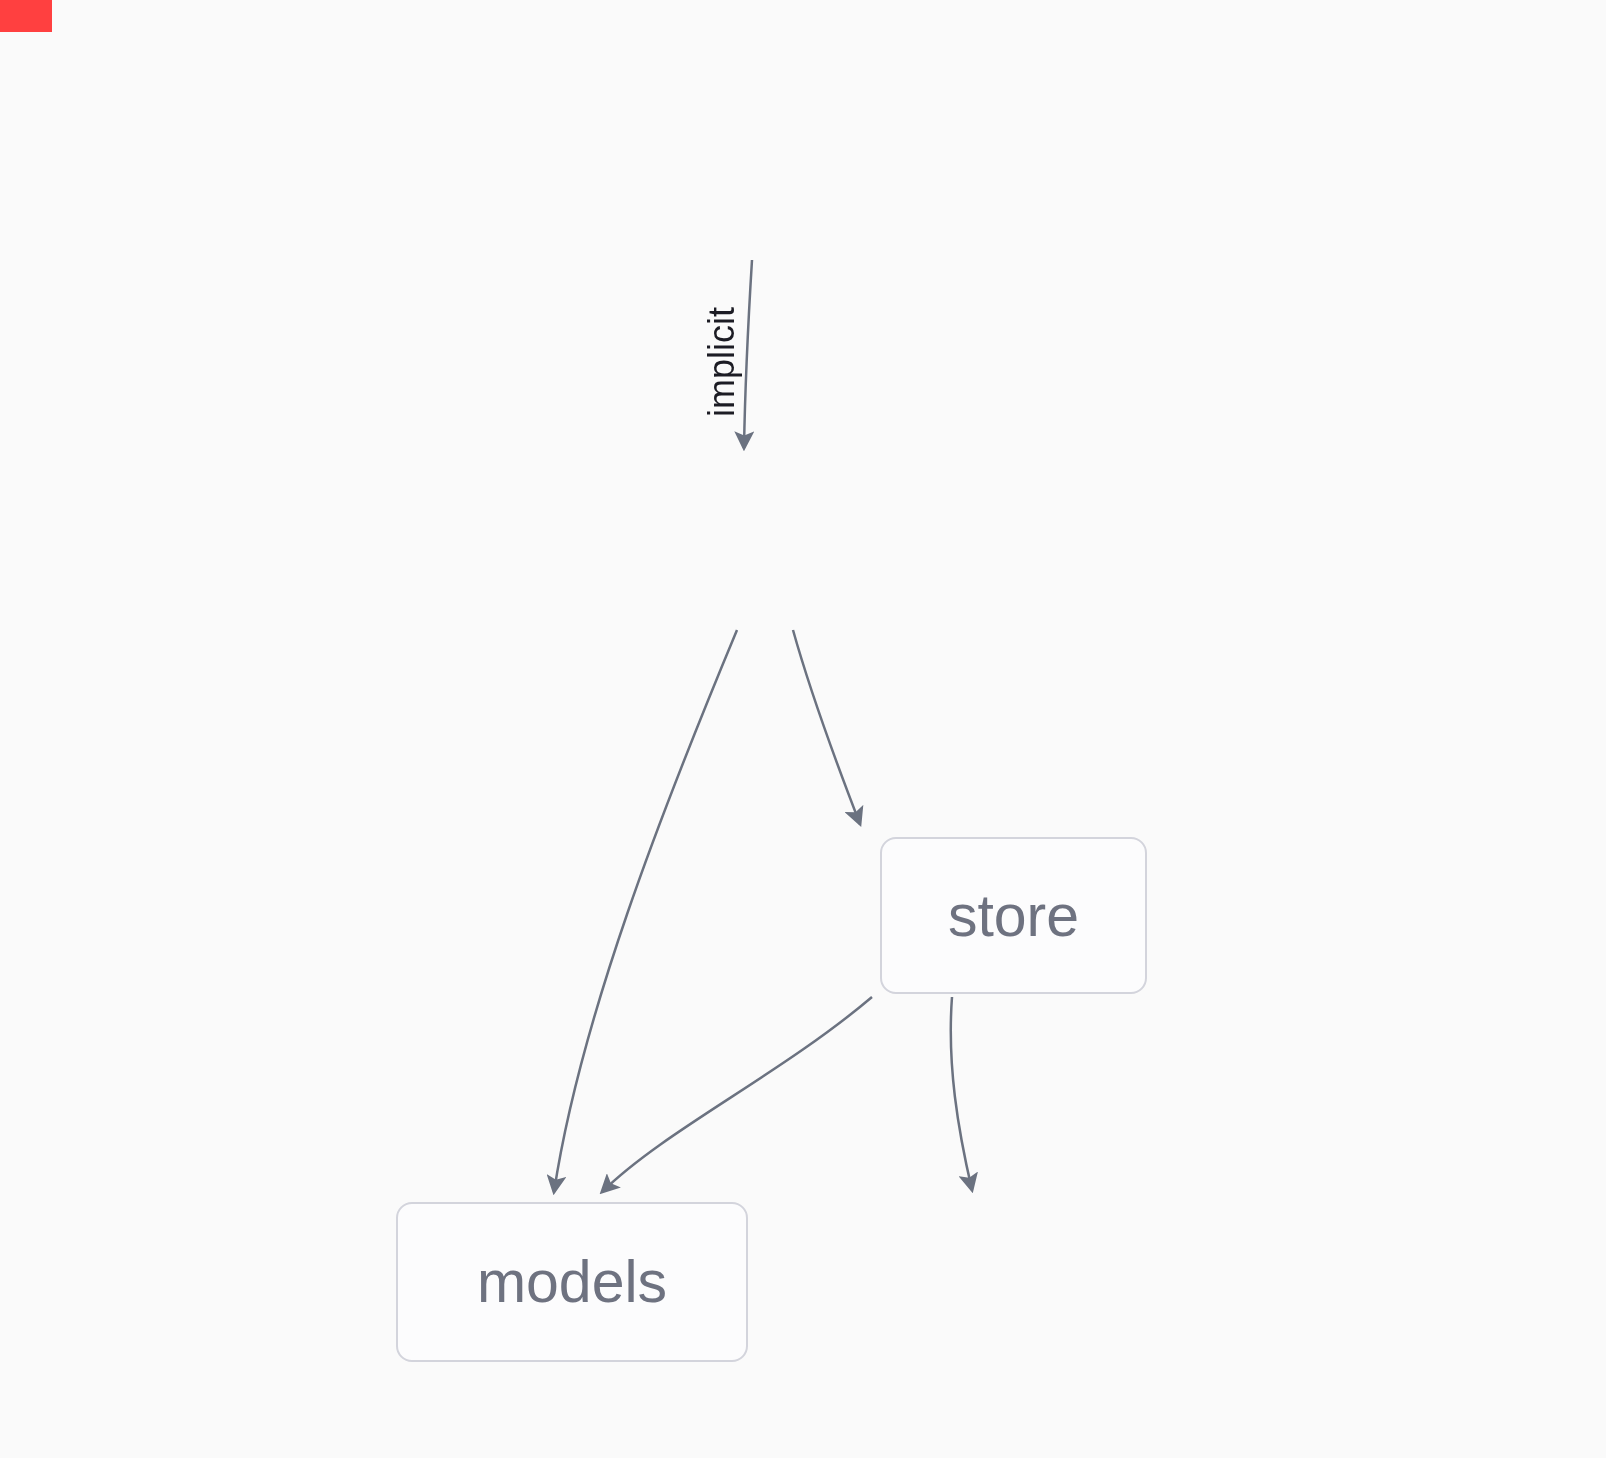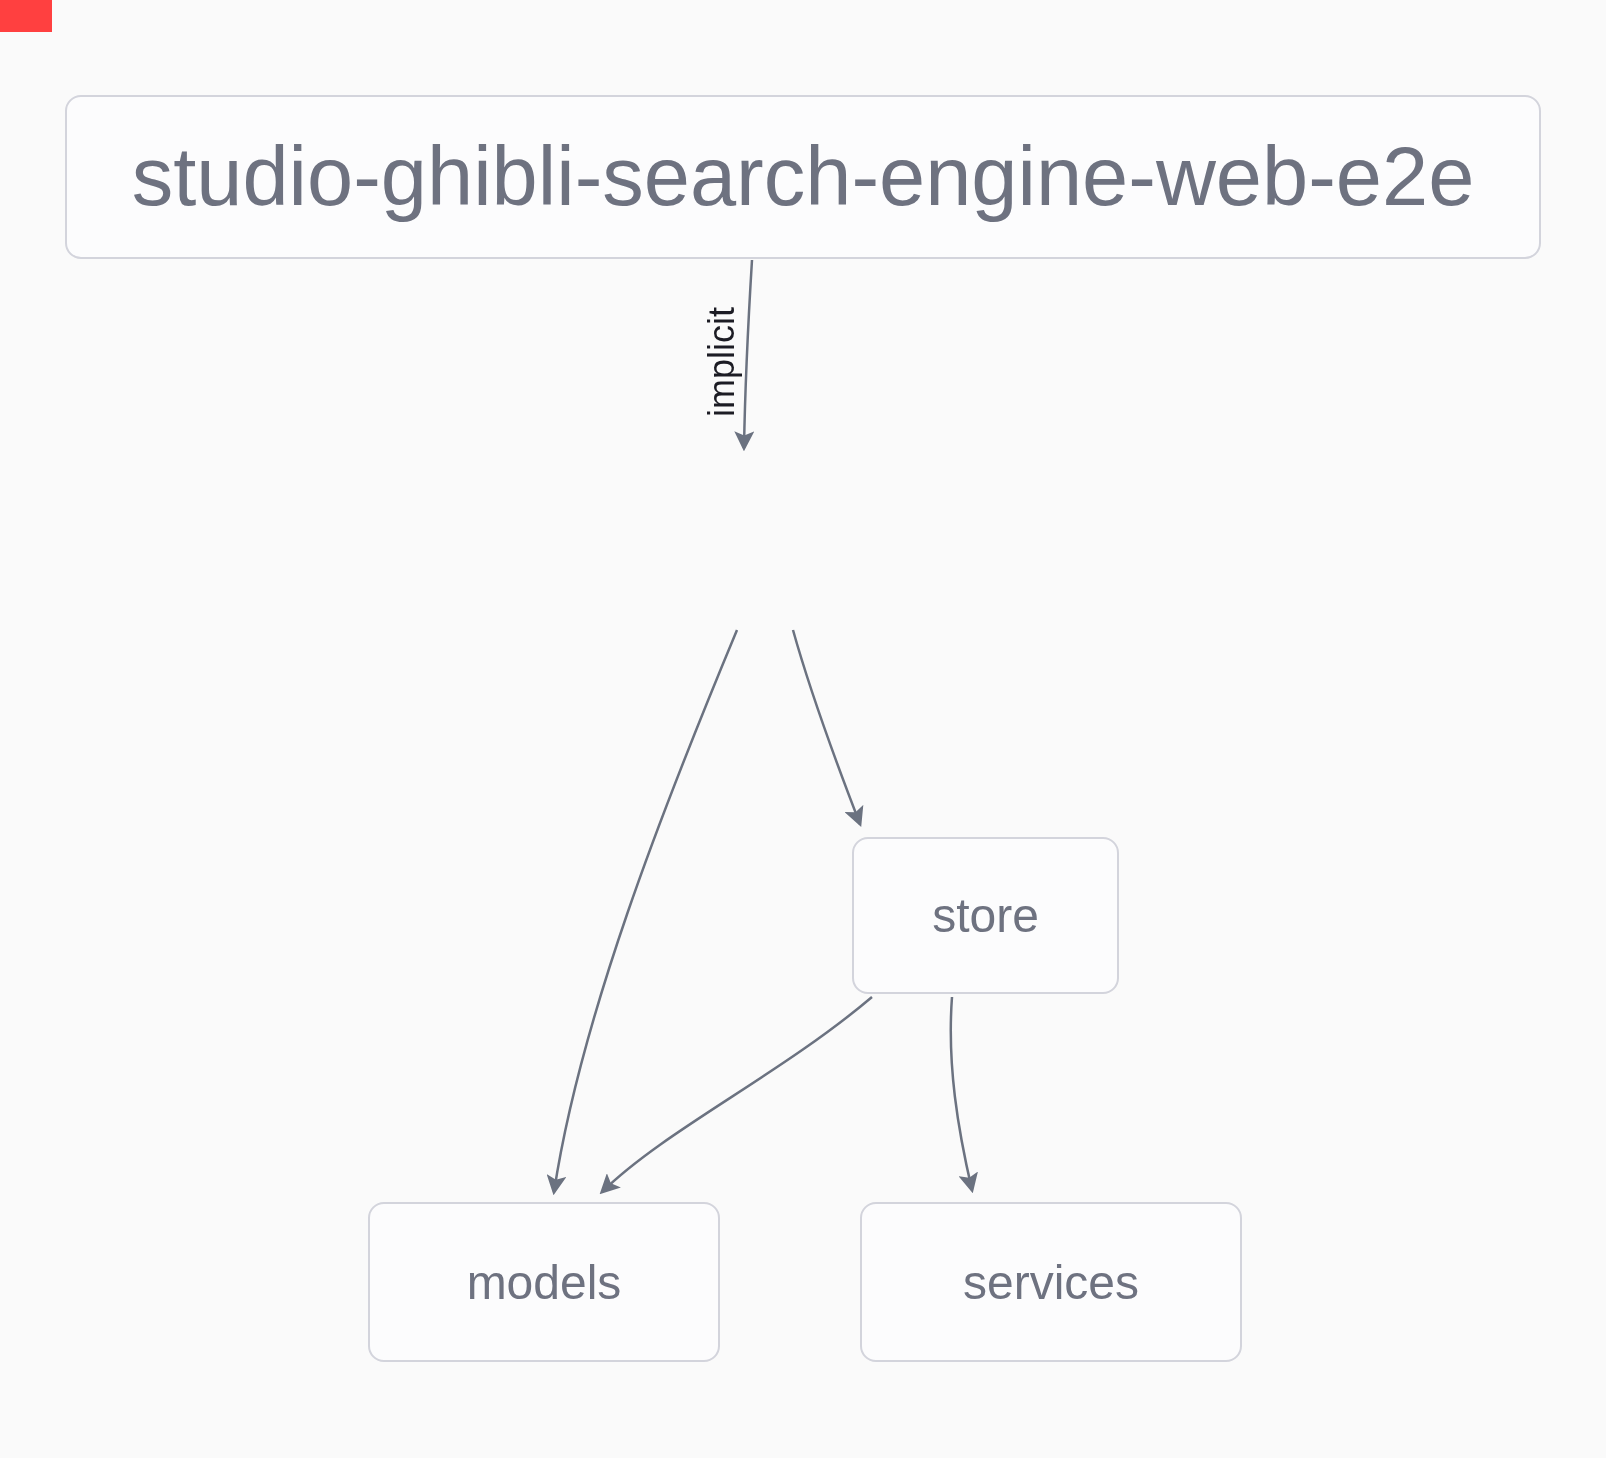--- a/index.html
+++ b/index.html
@@ -34,21 +34,21 @@
     justify-content: center;
     background: #fcfcfd;
     border: 2px solid #d3d4dc;
     border-radius: 16px;
     box-sizing: border-box;
     color: #6e7280;
     white-space: nowrap;
     cursor: pointer;
   }
   .node-large { font-size: 83px; }
-  .node-small { font-size: 48px; }
+  .node-small { font-size: 59px; margin-left: 28px; }
 
   .node-e2e      { left: 65px;  top: 95px;   width: 1476px; height: 164px; }
   .node-web      { left: 150px; top: 463px;  width: 1295px; height: 165px; }
   .node-store    { left: 852px; top: 837px;  width: 267px;  height: 157px; }
   .node-models   { left: 368px; top: 1202px; width: 352px;  height: 160px; }
   .node-services { left: 860px; top: 1202px; width: 382px;  height: 160px; }
 
   .edge-label {
     position: absolute;
     left: 722px;
@@ -87,30 +87,24 @@
 
     <path class="edge" d="M 793 630 C 812 698, 836 762, 860 824" marker-end="url(#arrow)"></path>
 
     <path class="edge" d="M 872 997 C 780 1075, 665 1130, 602 1192" marker-end="url(#arrow)"></path>
 
     <path class="edge" d="M 952 997 C 947 1065, 958 1130, 972 1190" marker-end="url(#arrow)"></path>
   </svg>
 
   <span class="edge-label">implicit</span>
 
-  <div class="node node-large node-e2e">
-    <span>studio-ghibli-search-engine-web-e2e</span>
-  </div>
 
 
   <div class="node node-small node-store">
     <span>store</span>
   </div>
 
   <div class="node node-small node-models">
     <span>models</span>
   </div>
 
-  <div class="node node-small node-services">
-    <span>services</span>
-  </div>
 
 </div>
 
 </body></html>

